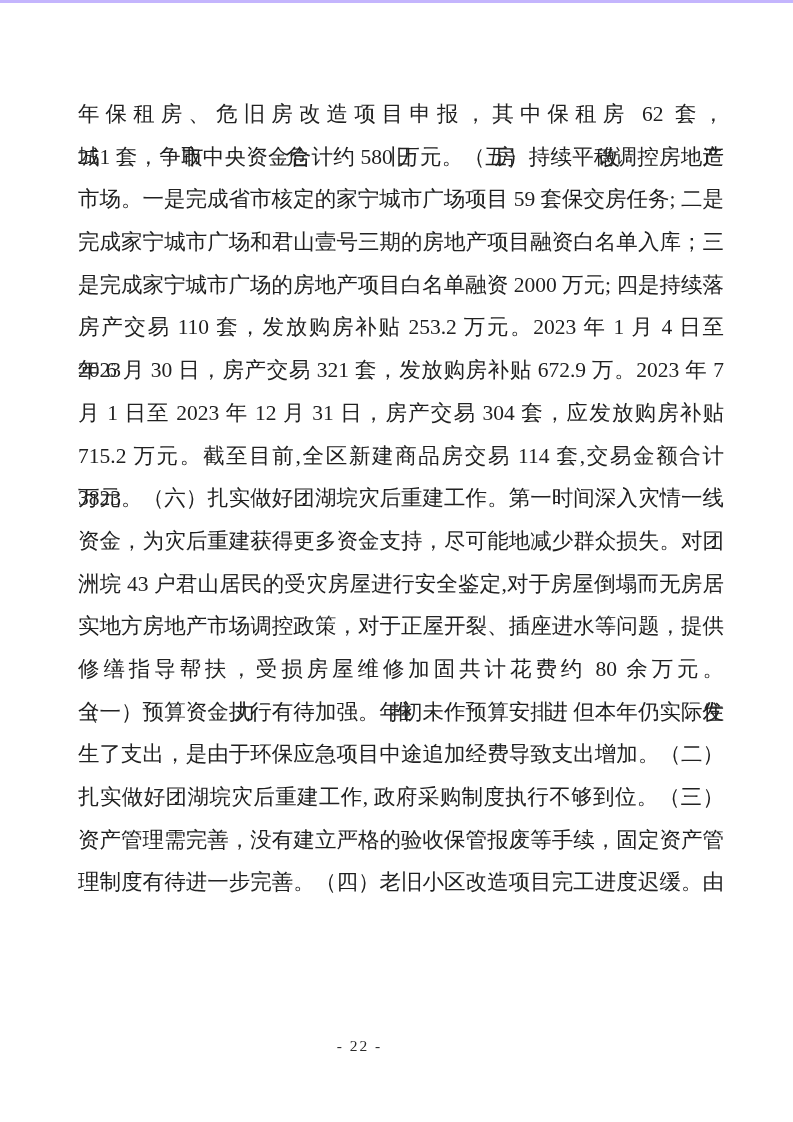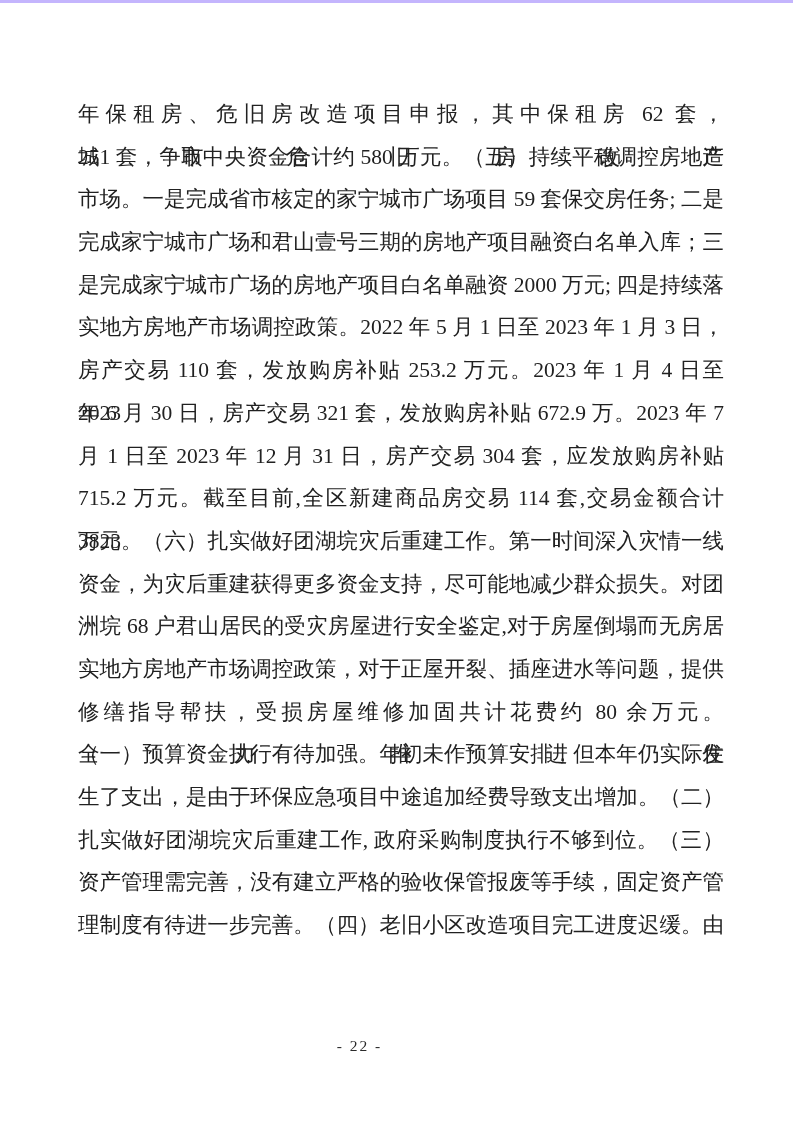--- a/index.html
+++ b/index.html
@@ -50,28 +50,27 @@
 </head>
 <body>
 
 <div class="page">
   <div class="text-block">
     <div class="line">年保租房、危旧房改造项目申报，其中保租房 62 套，城市危旧房改造</div>
     <div class="line">251 套，争取中央资金合计约 580 万元。（五）持续平稳调控房地产</div>
     <div class="line">市场。一是完成省市核定的家宁城市广场项目 59 套保交房任务; 二是</div>
     <div class="line">完成家宁城市广场和君山壹号三期的房地产项目融资白名单入库；三</div>
     <div class="line">是完成家宁城市广场的房地产项目白名单融资 2000 万元; 四是持续落</div>
-    <div class="line">实地方房地产市场调控政策。2022 年 5 月 1 日至 2023 年 1 月 3 日，</div>
     <div class="line">房产交易 110 套，发放购房补贴 253.2 万元。2023 年 1 月 4 日至 2023</div>
     <div class="line">年 6 月 30 日，房产交易 321 套，发放购房补贴 672.9 万。2023 年 7</div>
     <div class="line">月 1 日至 2023 年 12 月 31 日，房产交易 304 套，应发放购房补贴</div>
     <div class="line">715.2 万元。截至目前,全区新建商品房交易 114 套,交易金额合计 3823</div>
     <div class="line">万元。（六）扎实做好团湖垸灾后重建工作。第一时间深入灾情一线</div>
     <div class="line">资金，为灾后重建获得更多资金支持，尽可能地减少群众损失。对团</div>
-    <div class="line">洲垸 68 户君山居民的受灾房屋进行安全鉴定,对于房屋倒塌而无房居</div>
+    <div class="line">洲垸 43 户君山居民的受灾房屋进行安全鉴定,对于房屋倒塌而无房居</div>
     <div class="line">实地方房地产市场调控政策，对于正屋开裂、插座进水等问题，提供</div>
     <div class="line">修缮指导帮扶，受损房屋维修加固共计花费约 80 余万元。全力推进住</div>
     <div class="line">（一）预算资金执行有待加强。年初未作预算安排，但本年仍实际发</div>
     <div class="line">生了支出，是由于环保应急项目中途追加经费导致支出增加。（二）</div>
     <div class="line">扎实做好团湖垸灾后重建工作, 政府采购制度执行不够到位。（三）</div>
     <div class="line">资产管理需完善，没有建立严格的验收保管报废等手续，固定资产管</div>
     <div class="line">理制度有待进一步完善。（四）老旧小区改造项目完工进度迟缓。由</div>
   </div>
 
   <div class="footer">- 22 -</div>

